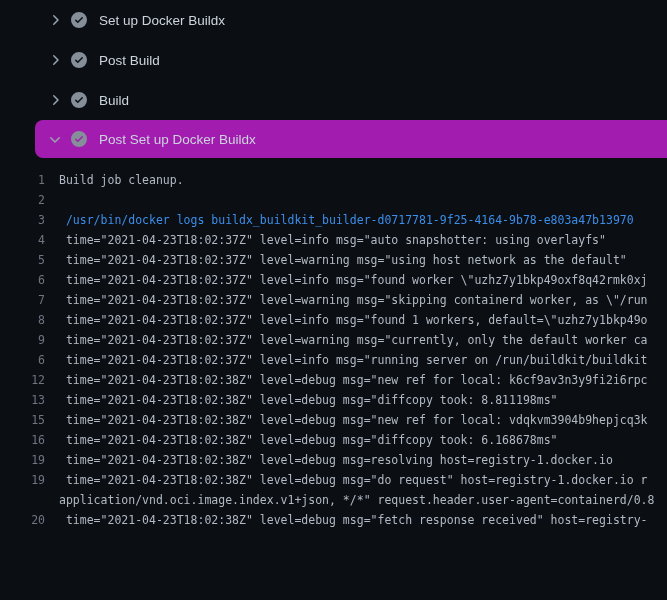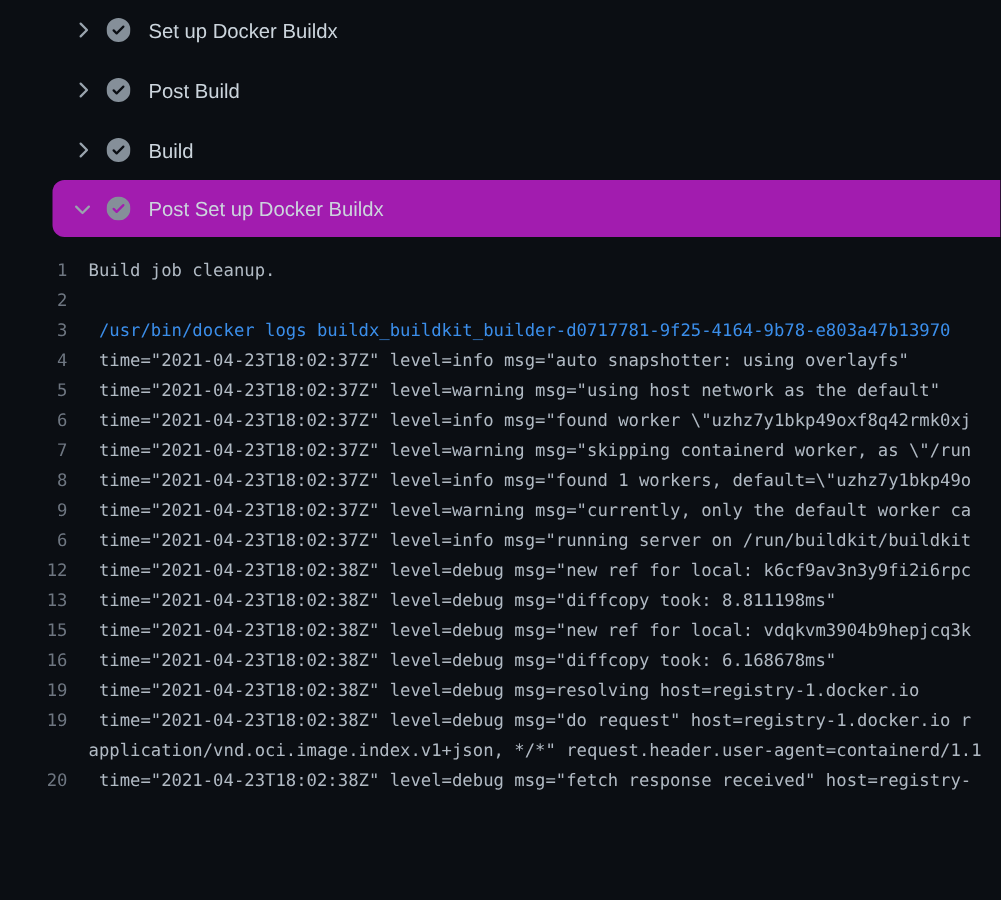--- a/index.html
+++ b/index.html
@@ -97,16 +97,16 @@
       <div class="log-row"><a class="ln">7</a><span class="lt plain"> time="2021-04-23T18:02:37Z" level=warning msg="skipping containerd worker, as \"/run</span></div>
       <div class="log-row"><a class="ln">8</a><span class="lt plain"> time="2021-04-23T18:02:37Z" level=info msg="found 1 workers, default=\"uzhz7y1bkp49o</span></div>
       <div class="log-row"><a class="ln">9</a><span class="lt plain"> time="2021-04-23T18:02:37Z" level=warning msg="currently, only the default worker ca</span></div>
       <div class="log-row"><a class="ln">6</a><span class="lt plain"> time="2021-04-23T18:02:37Z" level=info msg="running server on /run/buildkit/buildkit</span></div>
       <div class="log-row"><a class="ln">12</a><span class="lt plain"> time="2021-04-23T18:02:38Z" level=debug msg="new ref for local: k6cf9av3n3y9fi2i6rpc</span></div>
       <div class="log-row"><a class="ln">13</a><span class="lt plain"> time="2021-04-23T18:02:38Z" level=debug msg="diffcopy took: 8.811198ms"</span></div>
       <div class="log-row"><a class="ln">15</a><span class="lt plain"> time="2021-04-23T18:02:38Z" level=debug msg="new ref for local: vdqkvm3904b9hepjcq3k</span></div>
       <div class="log-row"><a class="ln">16</a><span class="lt plain"> time="2021-04-23T18:02:38Z" level=debug msg="diffcopy took: 6.168678ms"</span></div>
       <div class="log-row"><a class="ln">19</a><span class="lt plain"> time="2021-04-23T18:02:38Z" level=debug msg=resolving host=registry-1.docker.io</span></div>
       <div class="log-row"><a class="ln">19</a><span class="lt plain"> time="2021-04-23T18:02:38Z" level=debug msg="do request" host=registry-1.docker.io r</span></div>
-      <div class="log-row"><a class="ln"></a><span class="lt plain">application/vnd.oci.image.index.v1+json, */*" request.header.user-agent=containerd/1.1</span></div>
+      <div class="log-row"><a class="ln"></a><span class="lt plain">application/vnd.oci.image.index.v1+json, */*" request.header.user-agent=containerd/0.8</span></div>
       <div class="log-row"><a class="ln">20</a><span class="lt plain"> time="2021-04-23T18:02:38Z" level=debug msg="fetch response received" host=registry-</span></div>
     </div>
 </div>
 
 </body></html>

